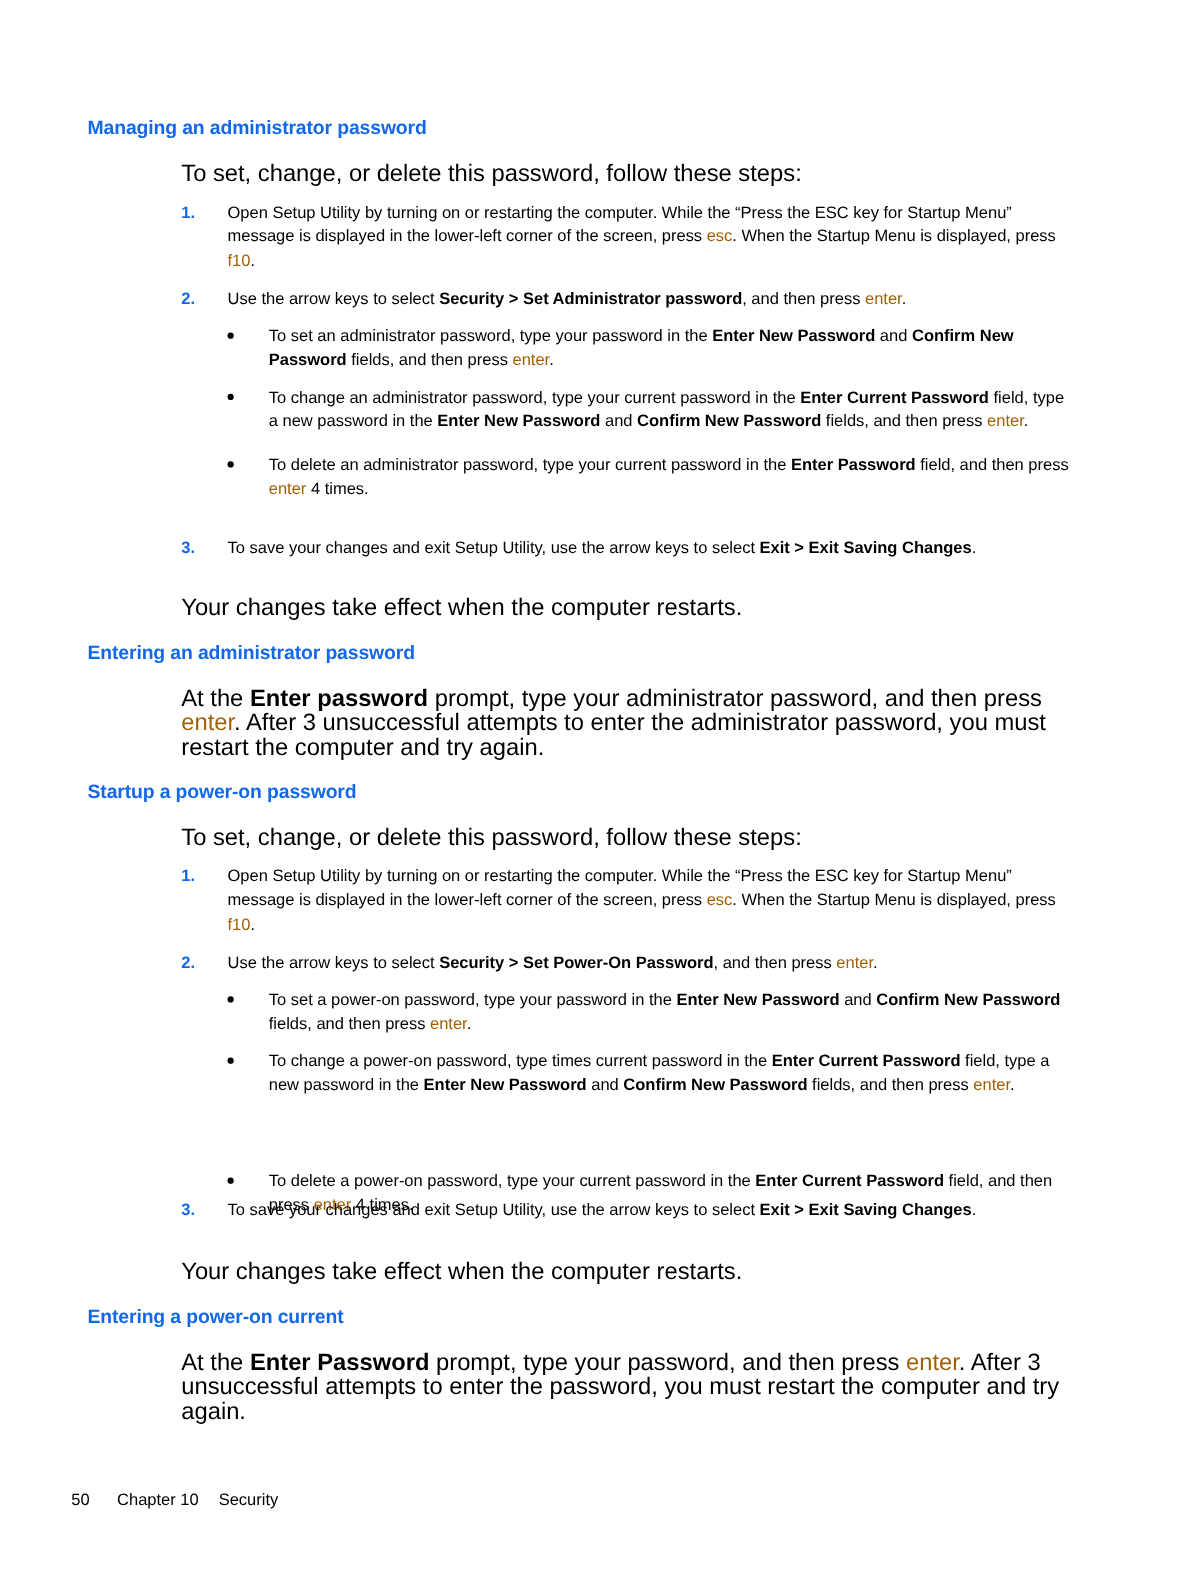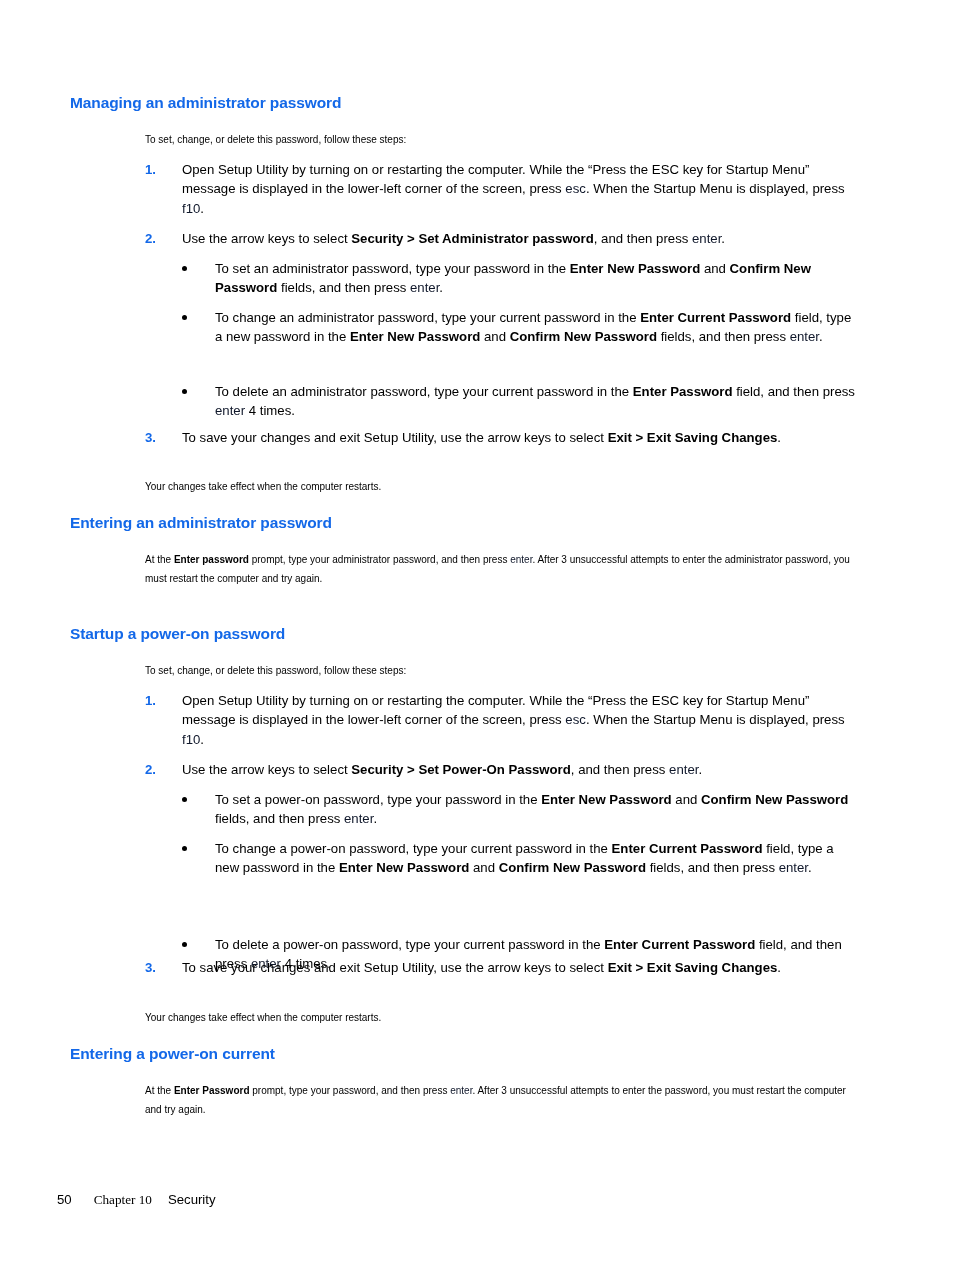--- a/index.html
+++ b/index.html
@@ -31,21 +31,21 @@
     color: #1368e8;
     letter-spacing: -0.1px;
     white-space: nowrap;
   }
 
   
   .para {
     position: absolute;
     left: 145px;
     width: 712px;
-    font-size: 10px;
+    font-size: 19px;
     line-height: 19.3px;
     color: #000000;
     text-align: left;
   }
 
   
   .step {
     position: absolute;
     left: 145px;
     width: 712px;
@@ -81,33 +81,33 @@
     height: 5px;
     border-radius: 50%;
     background: #000000;
   }
   .bullet .bullet-body {
     display: block;
     margin-left: 33px;
   }
 
   b, strong { font-weight: bold; }
-  .kbd { color: #0f172a; }
+  .kbd { color: #a16207; }
 
   
   .footer {
     position: absolute;
     left: 57px;
     top: 1192px;
     font-size: 13.2px;
     color: #000000;
     white-space: pre;
   }
   .footer .pageno { margin-right: 22px; }
-  .footer .chap { margin-right: 16px; font-family: Liberation Serif, serif; }
+  .footer .chap { margin-right: 16px; }
 </style>
 </head>
 <body>
 
 <div class="page">
 
   <div class="h2" style="top:94px;">Managing an administrator password</div>
 
   <div class="para" style="top:130px;">To set, change, or delete this password, follow these steps:</div>
 
@@ -124,21 +124,21 @@
   <div class="bullet" style="top:259px;">
     <span class="dot"></span>
     <span class="bullet-body"><span>To set an administrator password, type your password in the </span><b>Enter New Password</b><span> and </span><b>Confirm New Password</b><span> fields, and then press </span><span class="kbd">enter</span><span>.</span></span>
   </div>
 
   <div class="bullet" style="top:308px;">
     <span class="dot"></span>
     <span class="bullet-body"><span>To change an administrator password, type your current password in the </span><b>Enter Current Password</b><span> field, type a new password in the </span><b>Enter New Password</b><span> and </span><b>Confirm New Password</b><span> fields, and then press </span><span class="kbd">enter</span><span>.</span></span>
   </div>
 
-  <div class="bullet" style="top:382px;">
+  <div class="bullet" style="top:362px;">
     <span class="dot"></span>
     <span class="bullet-body"><span>To delete an administrator password, type your current password in the </span><b>Enter Password</b><span> field, and then press </span><span class="kbd">enter</span><span> 4 times.</span></span>
   </div>
 
   <div class="step" style="top:428px;">
     <span class="num">3.</span>
     <span class="step-body"><span>To save your changes and exit Setup Utility, use the arrow keys to select </span><b>Exit &gt; Exit Saving Changes</b><span>.</span></span>
   </div>
 
   <div class="para" style="top:477px;">Your changes take effect when the computer restarts.</div>
@@ -161,21 +161,21 @@
     <span class="step-body"><span>Use the arrow keys to select </span><b>Security &gt; Set Power-On Password</b><span>, and then press </span><span class="kbd">enter</span><span>.</span></span>
   </div>
 
   <div class="bullet" style="top:790px;">
     <span class="dot"></span>
     <span class="bullet-body"><span>To set a power-on password, type your password in the </span><b>Enter New Password</b><span> and </span><b>Confirm New Password</b><span> fields, and then press </span><span class="kbd">enter</span><span>.</span></span>
   </div>
 
   <div class="bullet" style="top:839px;">
     <span class="dot"></span>
-    <span class="bullet-body"><span>To change a power-on password, type your current password in the </span><b>Enter Current Password</b><span> field, type a new password in the </span><b>Enter New Password</b><span> and </span><b>Confirm New Password</b><span> fields, and then press </span><span class="kbd">enter</span><span>.</span></span>
+    <span class="bullet-body"><span>To change a power-on password, type times current password in the </span><b>Enter Current Password</b><span> field, type a new password in the </span><b>Enter New Password</b><span> and </span><b>Confirm New Password</b><span> fields, and then press </span><span class="kbd">enter</span><span>.</span></span>
   </div>
 
   <div class="bullet" style="top:935px;">
     <span class="dot"></span>
     <span class="bullet-body"><span>To delete a power-on password, type your current password in the </span><b>Enter Current Password</b><span> field, and then press </span><span class="kbd">enter</span><span> 4 times.</span></span>
   </div>
 
   <div class="step" style="top:958px;">
     <span class="num">3.</span>
     <span class="step-body"><span>To save your changes and exit Setup Utility, use the arrow keys to select </span><b>Exit &gt; Exit Saving Changes</b><span>.</span></span>

